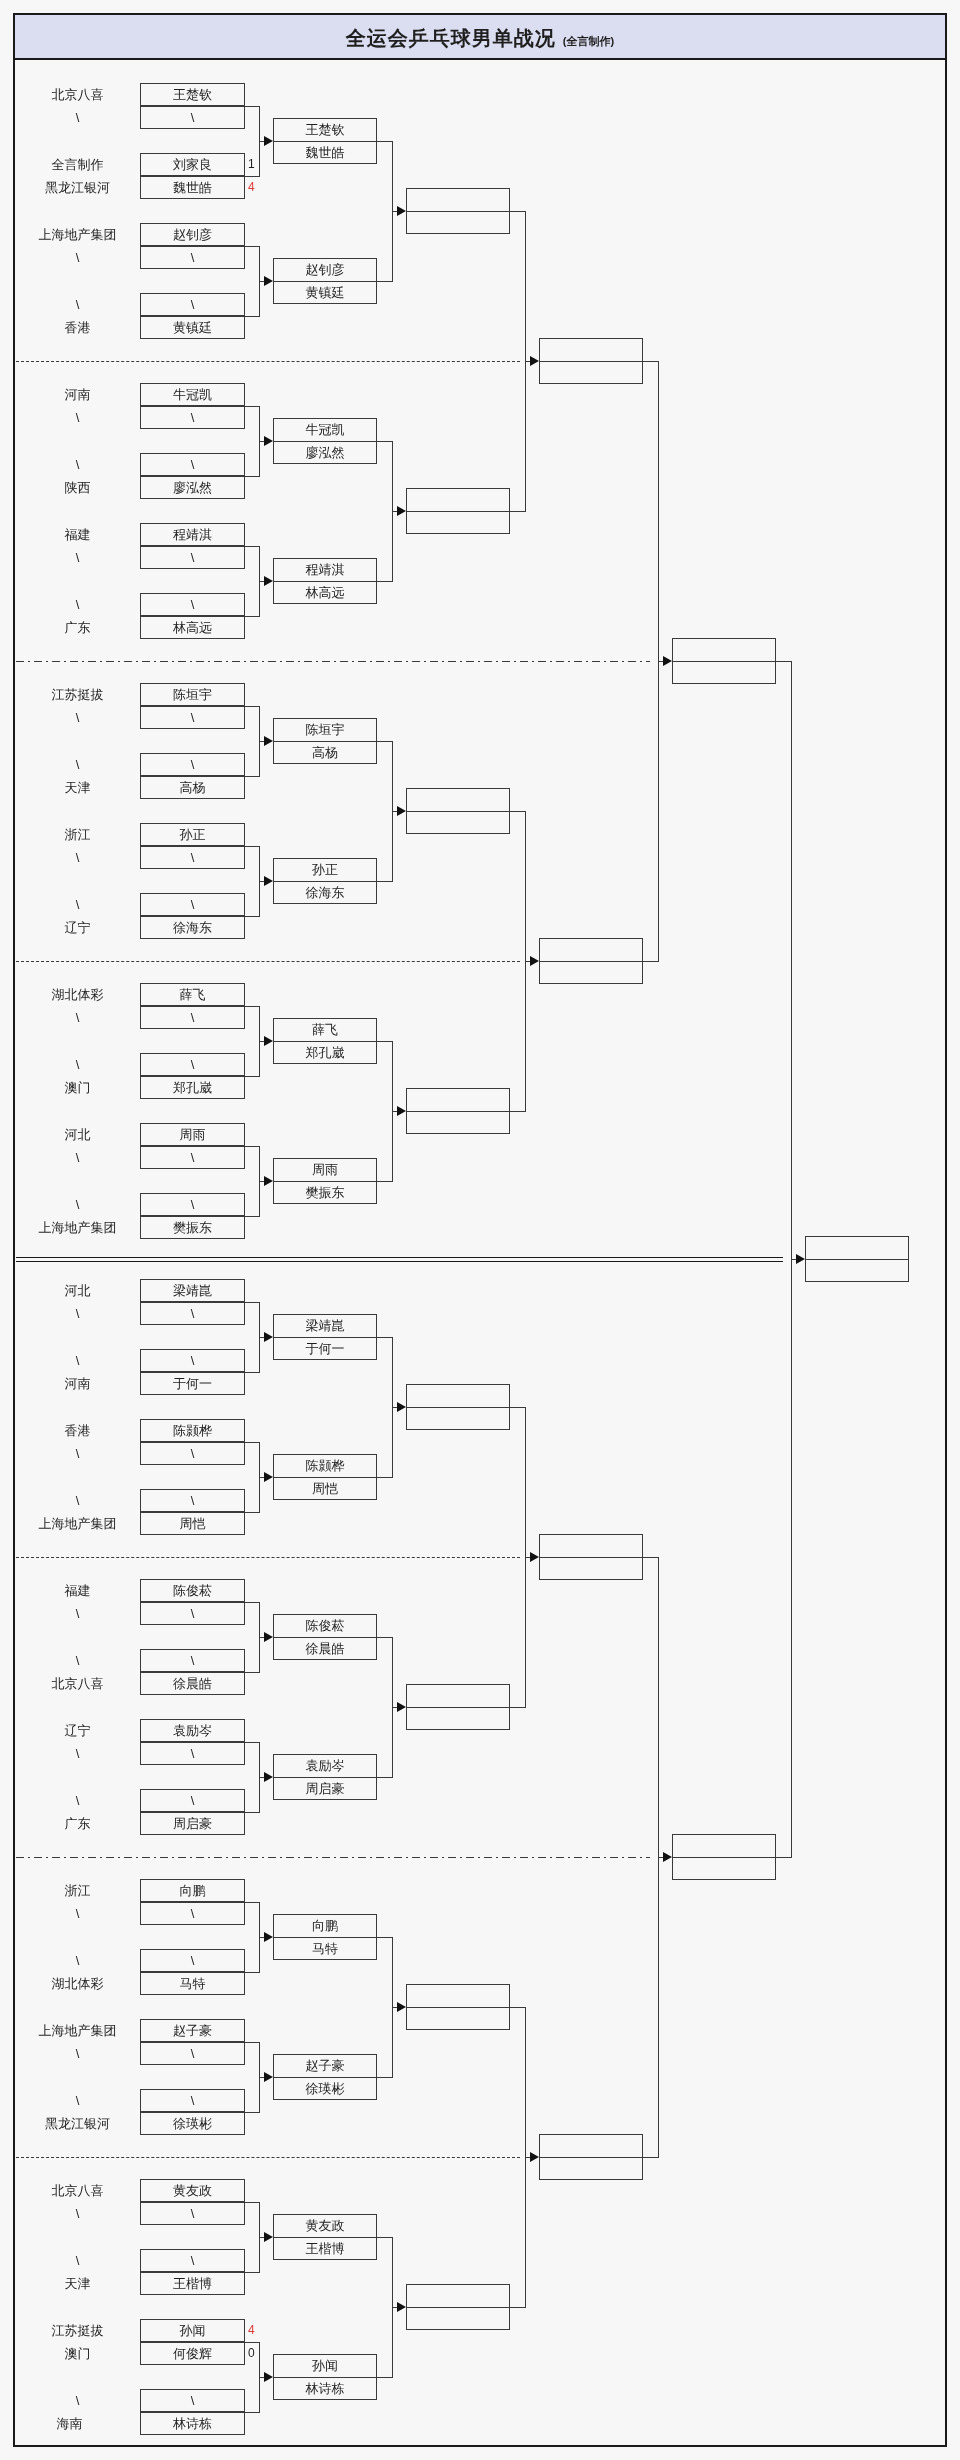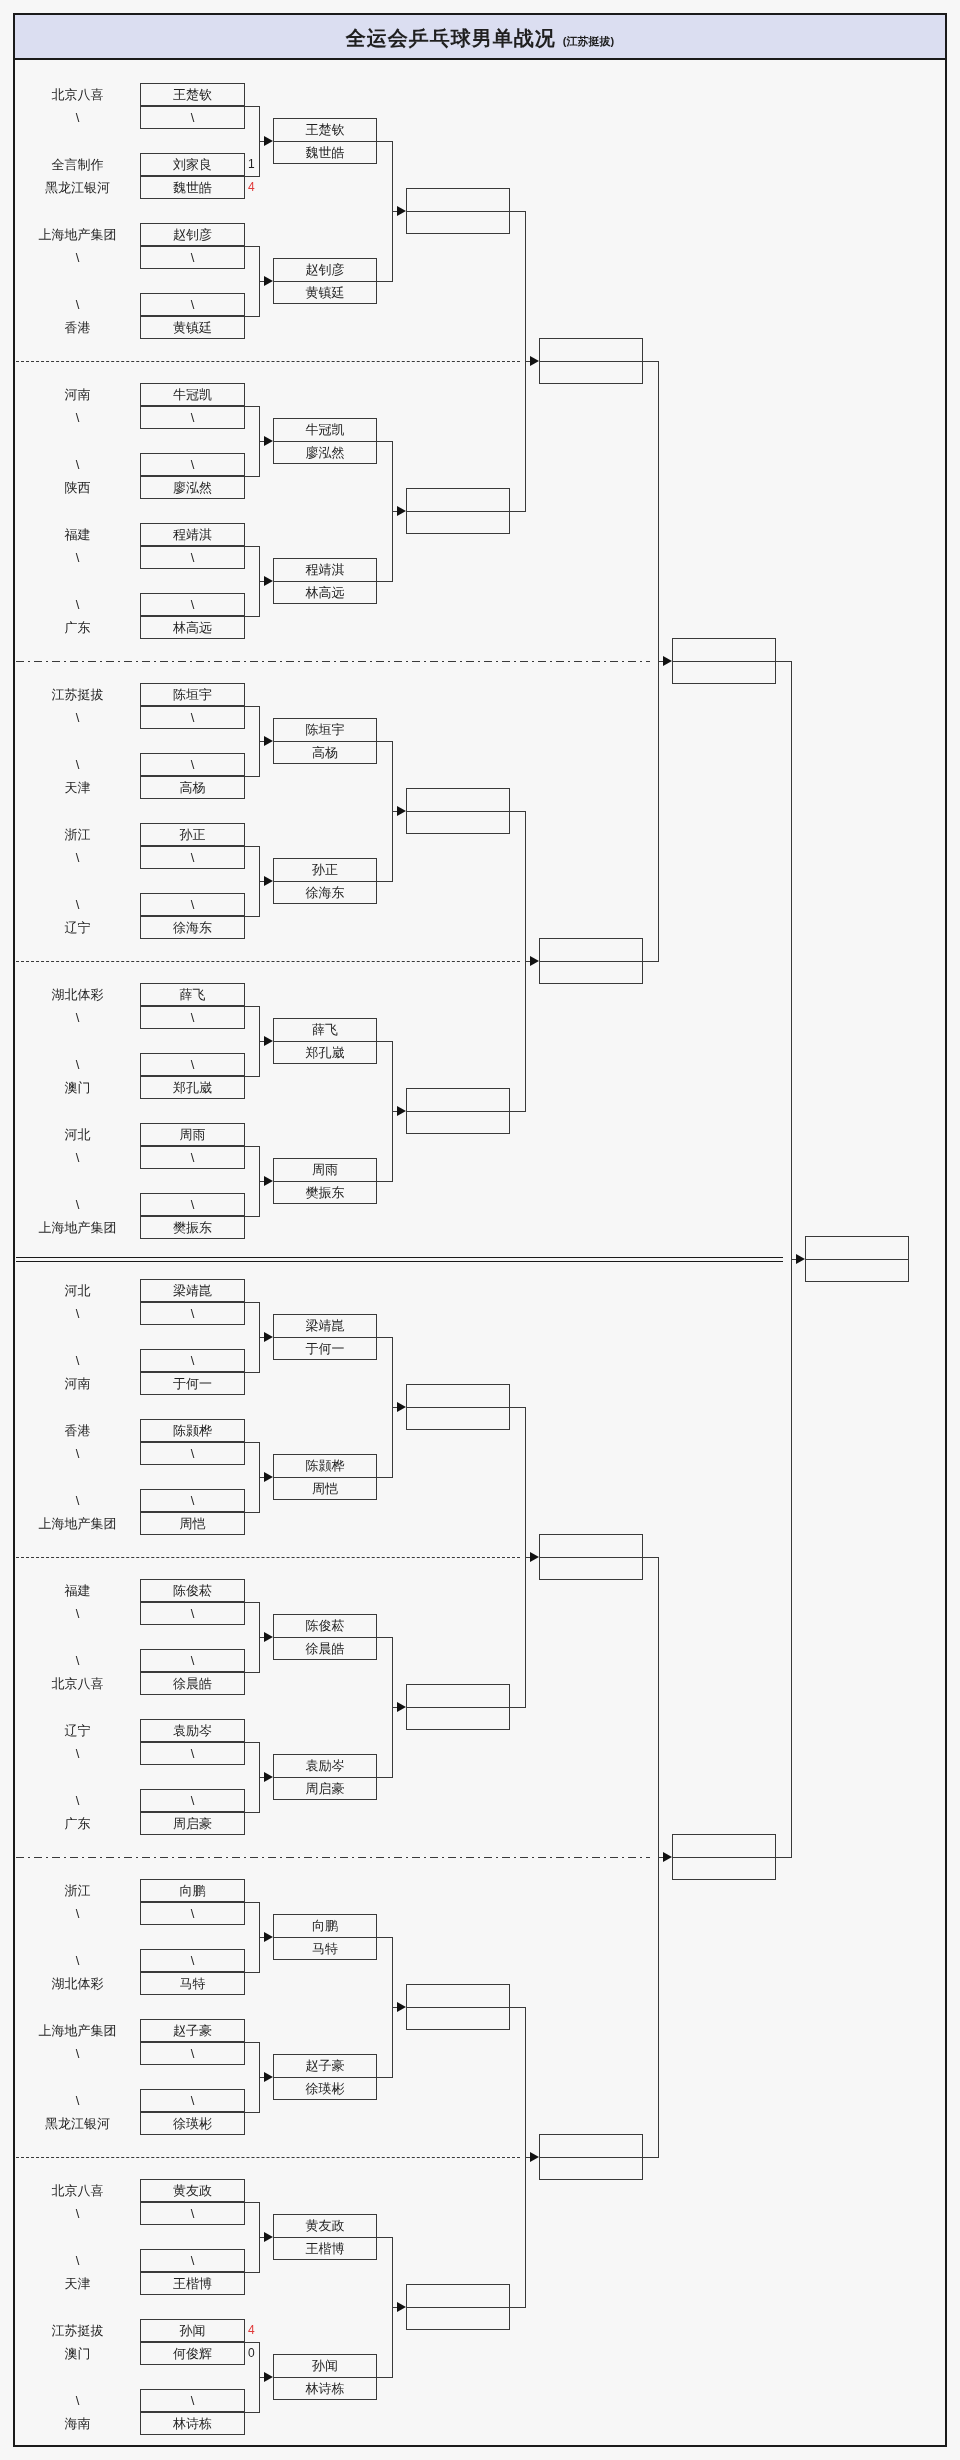--- a/index.html
+++ b/index.html
@@ -28,21 +28,21 @@
   .sep.dashed{height:0;border-top:1px dashed #3a3a3a}
   .sep.dash-dot{height:1px;background:repeating-linear-gradient(to right,#3a3a3a 0 8px,transparent 8px 12px,#3a3a3a 12px 14px,transparent 14px 18px)}
   .sep.double{height:5px;border-top:1px solid #1a1a1a;border-bottom:1px solid #1a1a1a;box-sizing:border-box}
 </style>
 </head>
 <body>
 
 <div class="frame"></div>
 <div class="header">
   <span class="title">全运会乒乓球男单战况</span>
-  <span class="subtitle">(江苏挺拔)</span>
+  <span class="subtitle">(全言制作)</span>
 </div>
 <div id="bracket">
     <div class="sep dashed" style="left: 16px; top: 361px; width: 504px;"></div>
     <div class="sep dash-dot" style="left: 16px; top: 661px; width: 634px;"></div>
     <div class="sep dashed" style="left: 16px; top: 961px; width: 504px;"></div>
     <div class="sep double" style="left: 16px; top: 1257px; width: 767px;"></div>
     <div class="sep dashed" style="left: 16px; top: 1557px; width: 504px;"></div>
     <div class="sep dash-dot" style="left: 16px; top: 1857px; width: 634px;"></div>
     <div class="sep dashed" style="left: 16px; top: 2157px; width: 504px;"></div>
     <div class="lbl" style="left: 20px; top: 83px; width: 115px; height: 23px;">北京八喜</div>
@@ -366,21 +366,21 @@
       <div class="c">王楷博</div>
     </div>
     <div class="lbl" style="left: 20px; top: 2319px; width: 115px; height: 23px;">江苏挺拔</div>
     <div class="bx cell1" style="left: 140px; top: 2319px; width: 105px; height: 23px;">孙闻</div>
     <div class="score win" style="left: 248px; top: 2322px; width: 14px; height: 16px;">4</div>
     <div class="lbl" style="left: 20px; top: 2342px; width: 115px; height: 23px;">澳门</div>
     <div class="bx cell1" style="left: 140px; top: 2342px; width: 105px; height: 23px;">何俊辉</div>
     <div class="score" style="left: 248px; top: 2345px; width: 14px; height: 16px;">0</div>
     <div class="lbl" style="left: 20px; top: 2389px; width: 115px; height: 23px;">\</div>
     <div class="bx cell1" style="left: 140px; top: 2389px; width: 105px; height: 23px;">\</div>
-    <div class="lbl" style="left: 20px; top: 2412px; width: 115px; height: 23px;">海南</div>
+    <div class="lbl" style="left: 12px; top: 2412px; width: 115px; height: 23px;">海南</div>
     <div class="bx cell1" style="left: 140px; top: 2412px; width: 105px; height: 23px;">林诗栋</div>
     <div class="hl" style="left: 245px; top: 2342px; width: 14px; height: 1px;"></div>
     <div class="hl" style="left: 245px; top: 2412px; width: 14px; height: 1px;"></div>
     <div class="vl" style="left: 259px; top: 2342px; width: 1px; height: 71px;"></div>
     <div class="hl" style="left: 259px; top: 2377px; width: 6px; height: 1px;"></div>
     <div class="arw" style="left: 264px; top: 2372px; width: 0px; height: 0px;"></div>
     <div class="bx two" style="left: 273px; top: 2354px; width: 104px; height: 46px;">
       <div class="c">孙闻</div>
       <div class="c">林诗栋</div>
     </div>

